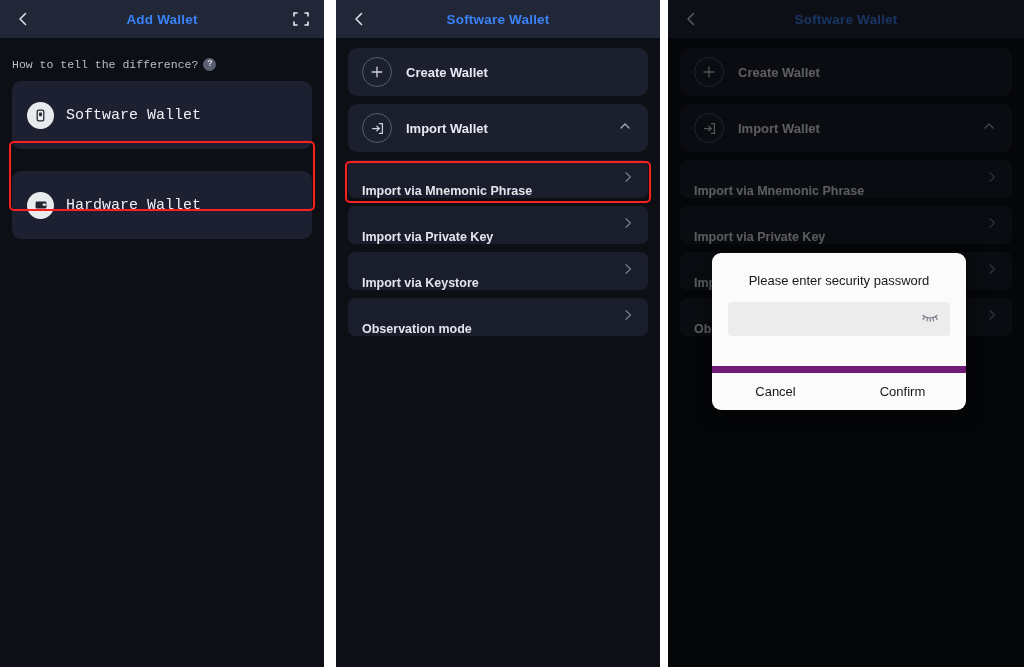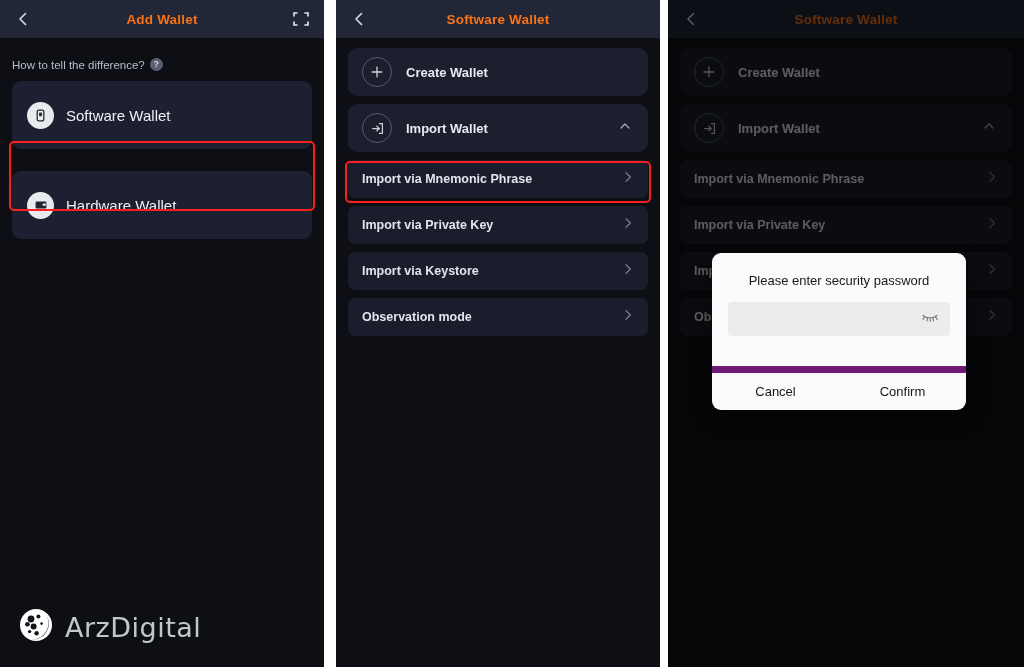--- a/index.html
+++ b/index.html
@@ -35,41 +35,41 @@
     position: relative;
     height: 38px;
     background: #222738;
     display: flex;
     align-items: center;
     justify-content: center;
   }
   .appbar-title {
     font-size: 13.5px;
     font-weight: bold;
-    color: #f97316;
+    color: #3b82f6;
     letter-spacing: .2px;
   }
   .appbar .back {
     position: absolute;
     left: 14px; top: 50%;
     transform: translateY(-50%);
     width: 18px; height: 18px;
     display: flex; align-items: center; justify-content: center;
     cursor: pointer;
   }
   .appbar .scan {
     position: absolute;
     right: 14px; top: 50%;
     transform: translateY(-50%);
     width: 18px; height: 18px;
     cursor: pointer;
   }
 
   
-  .p1-body { padding: 0 12px; position: relative; }
+  .p1-body { padding: 0 12px; position: relative; font-family: Liberation Mono, monospace; }
   .hint-row {
     display: flex; align-items: center; gap: 5px;
     margin-top: 20px; margin-bottom: 10px;
   }
   .hint-text { font-size: 11.5px; color: #b9bdc9; }
   .q-icon {
     width: 13px; height: 13px; border-radius: 50%;
     background: #5a6072; color: #d6d9e0;
     font-size: 9px; line-height: 13px; text-align: center;
     font-weight: bold;
@@ -135,21 +135,21 @@
     position: absolute; right: 16px; top: 50%;
     transform: translateY(-50%);
   }
 
   .sub-list { margin-top: 8px; }
   .sub-row {
     position: relative;
     height: 38px;
     background: #1a1e2c;
     border-radius: 7px;
-    display: flex; align-items: center;
+    display: flex; align-items: flex-end;
     padding: 0 14px;
   }
   .sub-row + .sub-row { margin-top: 8px; }
   .sub-row-label { font-size: 12.5px; font-weight: bold; color: #e2e5ec; }
   .chev {
     position: absolute; right: 13px; top: 50%;
     transform: translateY(-50%);
   }
   .ring-mn {
     left: 9px; top: 161px; width: 306px; height: 42px;
@@ -263,38 +263,20 @@
             <rect x="9.6" y="6.6" width="3.2" height="2.2" rx=".5" fill="#e9eaee"></rect>
           </svg>
         </span>
         <span class="wallet-label">Hardware Wallet</span>
       </div>
 
 
       <div class="sel-ring ring-sw"></div>
     </div>
 
-    <div class="logo-wrap">
-      <span>
-        <svg width="36" height="36" viewBox="0 0 36 36">
-          <path d="M18 2 a16 16 0 1 0 0 32 a16 16 0 1 0 0-32 Z" fill="#ffffff"></path>
-          <path d="M24 4 a15 15 0 1 1 -13 27 a17 17 0 0 0 13-27 Z" fill="#0d0f15" opacity="0"></path>
-          <circle cx="13" cy="12" r="3.4" fill="#13151b"></circle>
-          <circle cx="20.4" cy="9.6" r="2.0" fill="#13151b"></circle>
-          <circle cx="9.4" cy="17.2" r="2.3" fill="#13151b"></circle>
-          <circle cx="15.6" cy="19.4" r="3.0" fill="#13151b"></circle>
-          <circle cx="11.6" cy="24.6" r="1.7" fill="#13151b"></circle>
-          <circle cx="18.6" cy="26.2" r="2.2" fill="#13151b"></circle>
-          <circle cx="23.6" cy="16.6" r="1.3" fill="#13151b"></circle>
-          <path d="M26.5 6.5 a15.5 15.5 0 0 1 -13.5 26 a16 16 0 1 0 13.5-26 Z" fill="#13151b" opacity=".0"></path>
-          <path d="M27.8 7.4 A16 16 0 0 1 14.5 32.6 A16.4 16.4 0 0 0 27.8 7.4 Z" fill="#0d0f15"></path>
-        </svg>
-      </span>
-      <span class="logo-text">ArzDigital</span>
-    </div>
   </div>
 
   <div class="gap"></div>
 
   <div class="panel panel-2">
     <div class="appbar">
       <span class="back">
         <svg width="18" height="18" viewBox="0 0 18 18">
             <path d="M11.5 3.5 L6 9 L11.5 14.5" fill="none" stroke="#d8dbe3" stroke-width="1.6" stroke-linecap="round" stroke-linejoin="round"></path>
           </svg>

